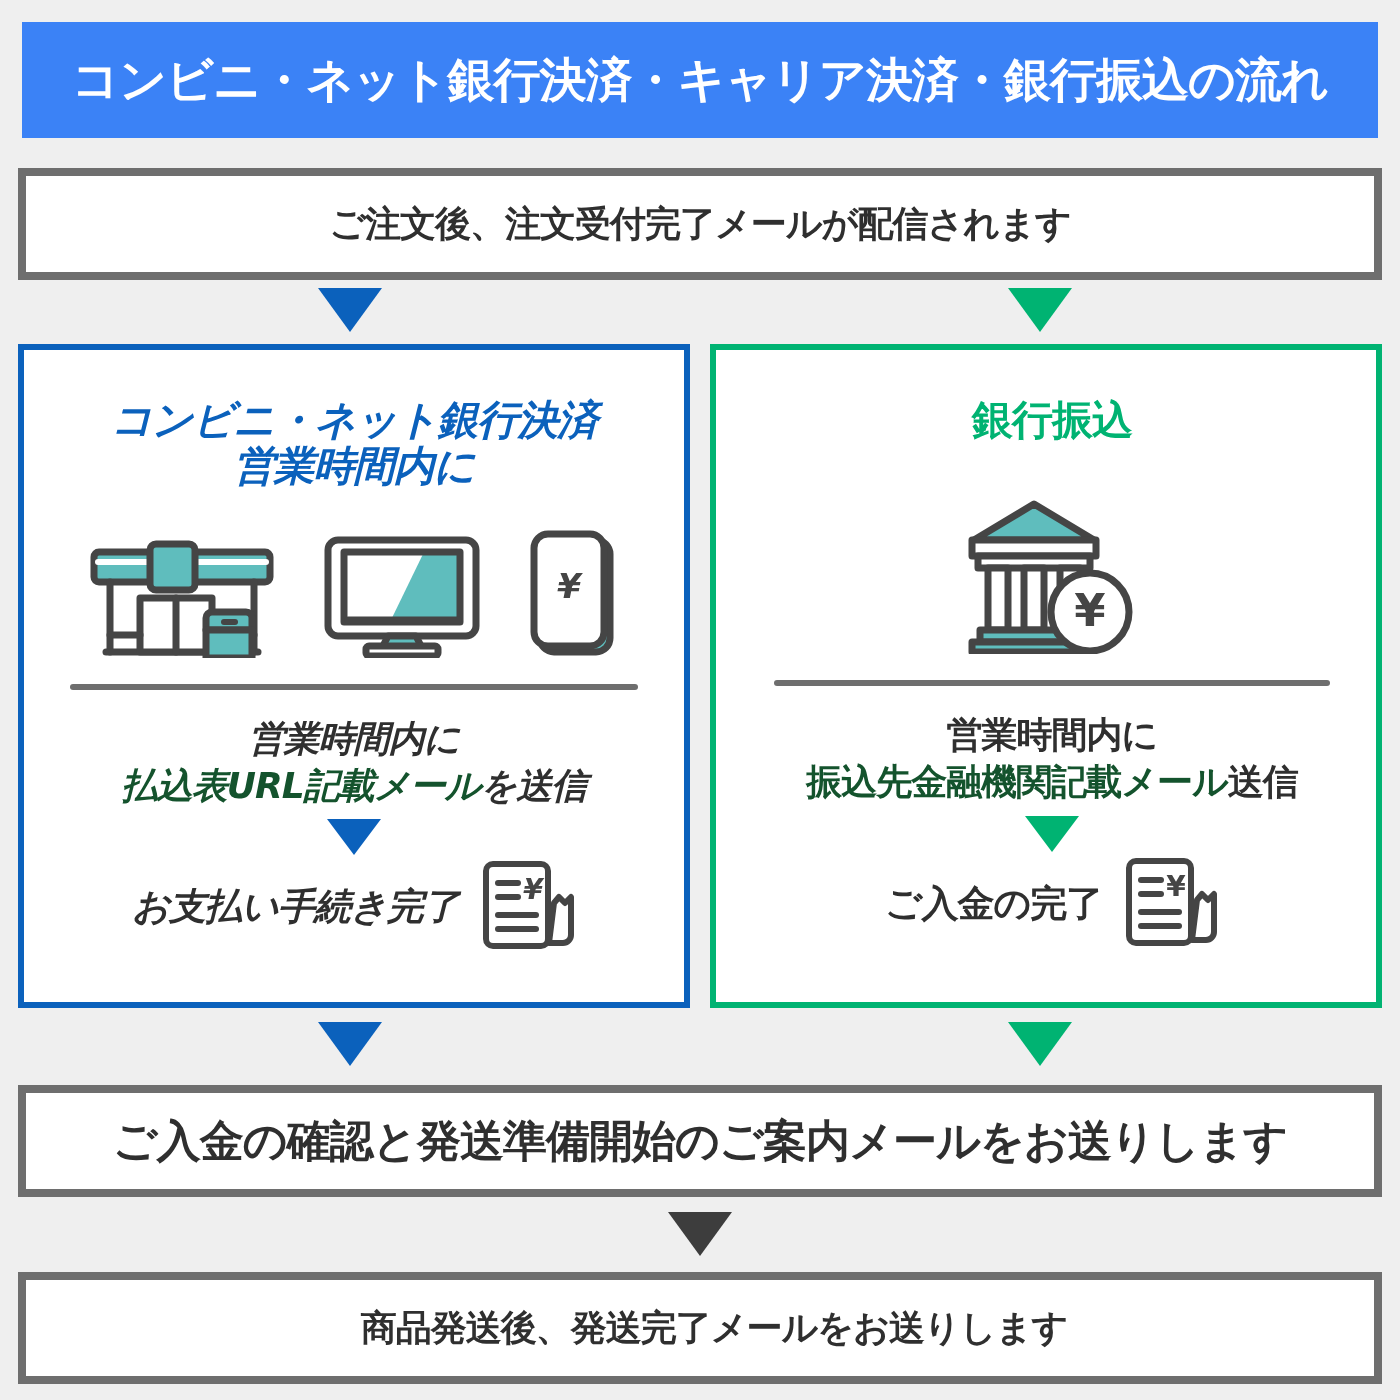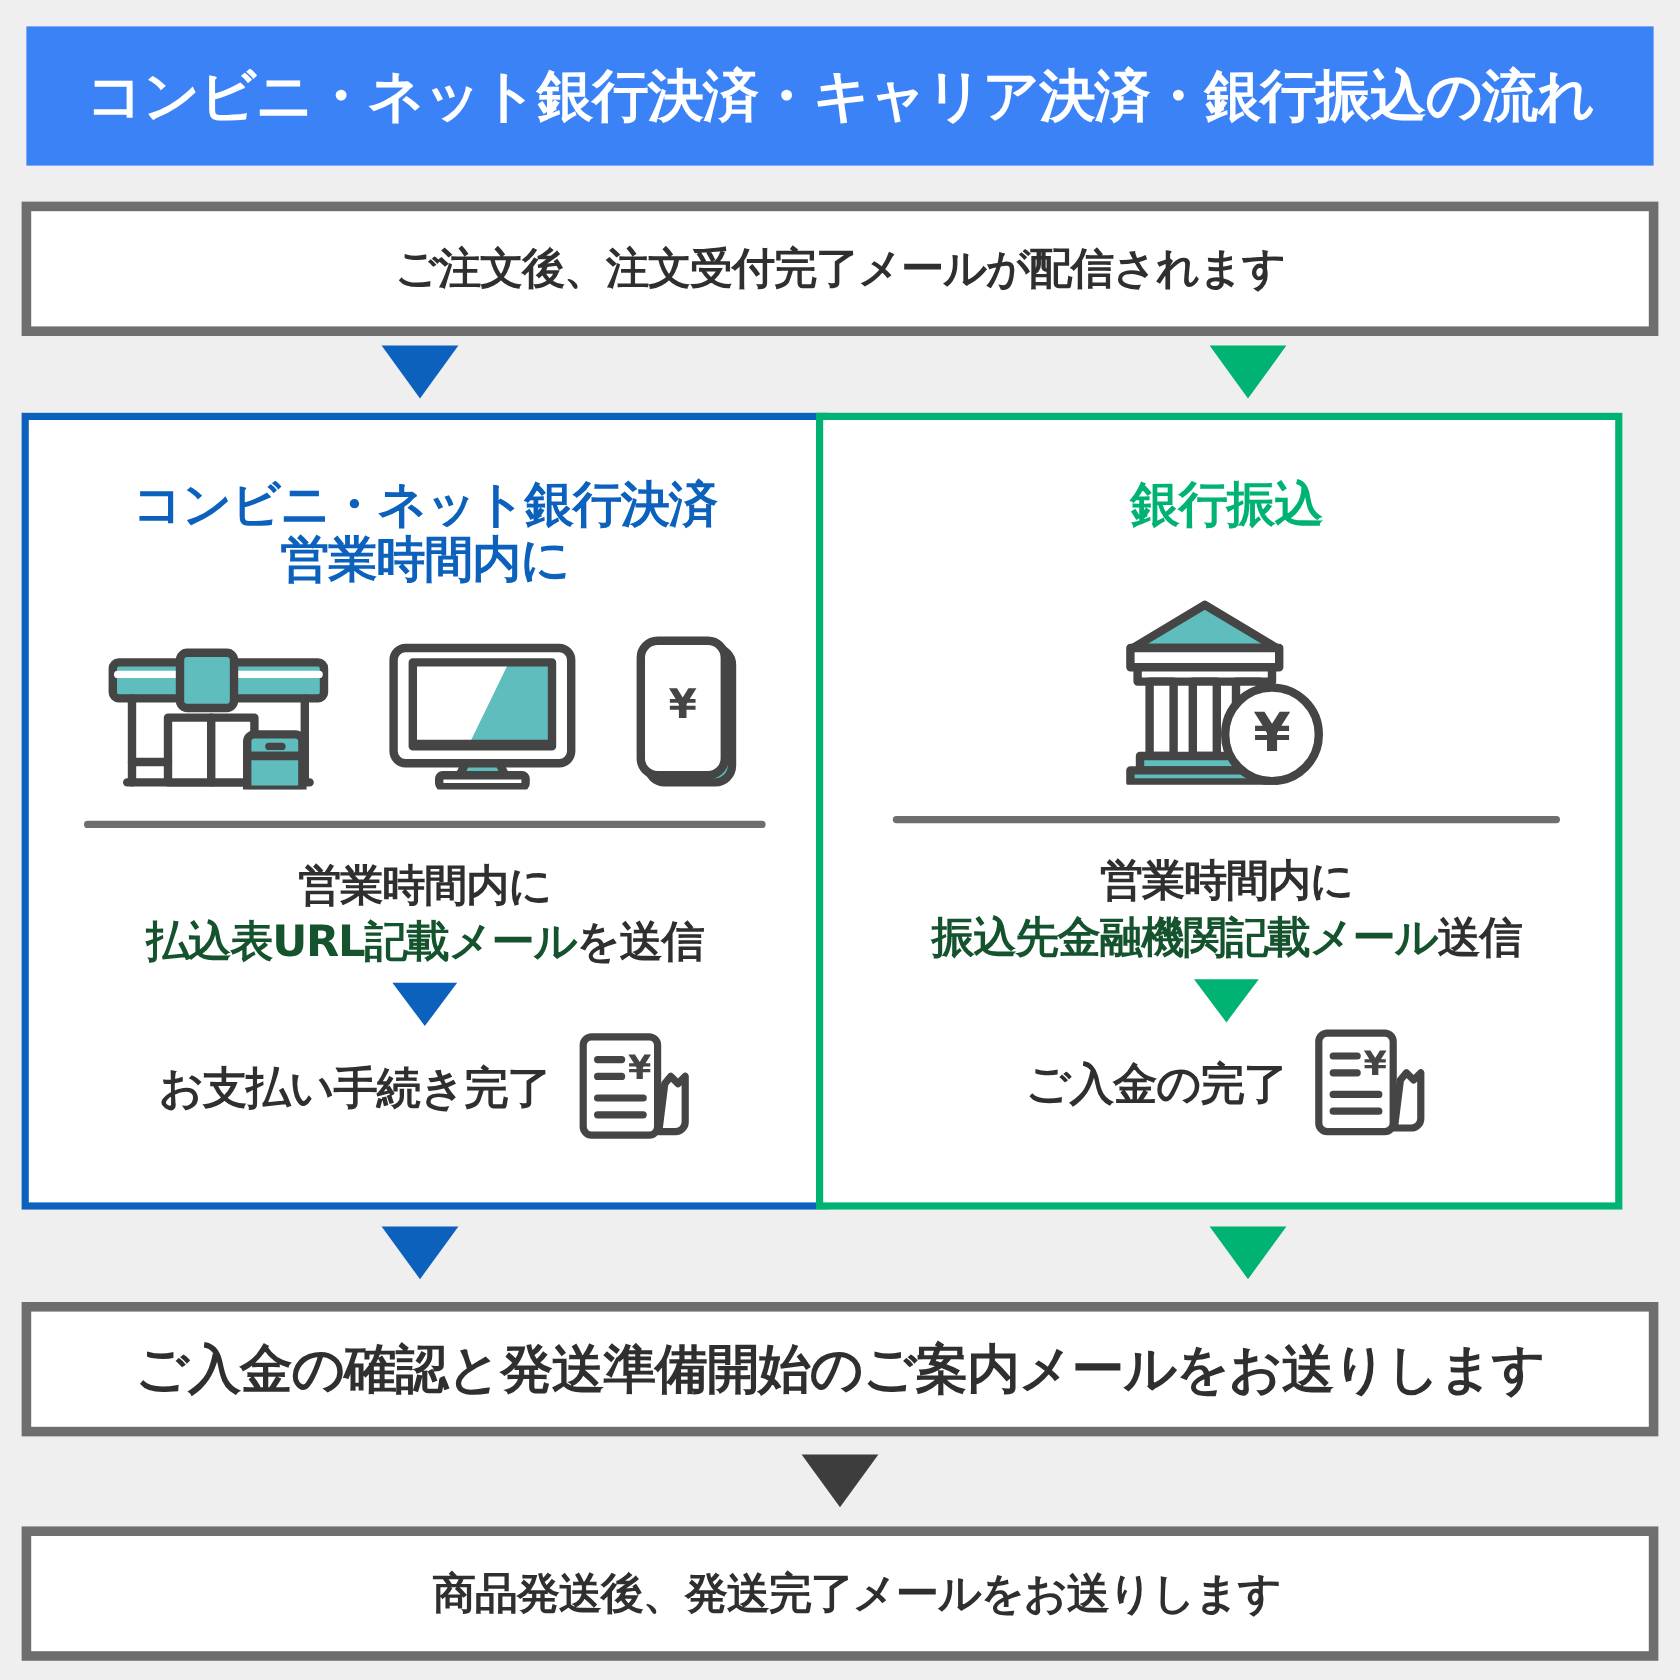--- a/index.html
+++ b/index.html
@@ -51,22 +51,22 @@
   #tri-top-right{left:1008px;top:288px;}
   #tri-bot-left{left:318px;top:1022px;}
   #tri-bot-right{left:1008px;top:1022px;}
   #tri-final{left:668px;top:1212px;}
 
   
   .panel{
     position:absolute;top:344px;width:672px;height:664px;
     background:#ffffff;box-sizing:border-box;
   }
-  #panel-conveni{left:18px;border:6px solid #0b61bc;}
-  #panel-bank{left:680px;border:6px solid #00b372;padding-left:12px;}
+  #panel-conveni{left:18px;border:6px solid #0b61bc;font-style:italic;}
+  #panel-bank{left:710px;border:6px solid #00b372;padding-left:12px;}
 
   .panel-title{
     text-align:center;font-weight:bold;letter-spacing:-1px;line-height:1.12;
   }
   #panel-conveni .panel-title{color:#0b61bc;font-size:41px;margin-top:48px;}
   #panel-bank .panel-title{color:#00b372;font-size:41px;margin-top:48px;}
 
   .icon-row{
     display:flex;align-items:flex-end;justify-content:center;
     gap:46px;height:150px;margin-top:22px;

